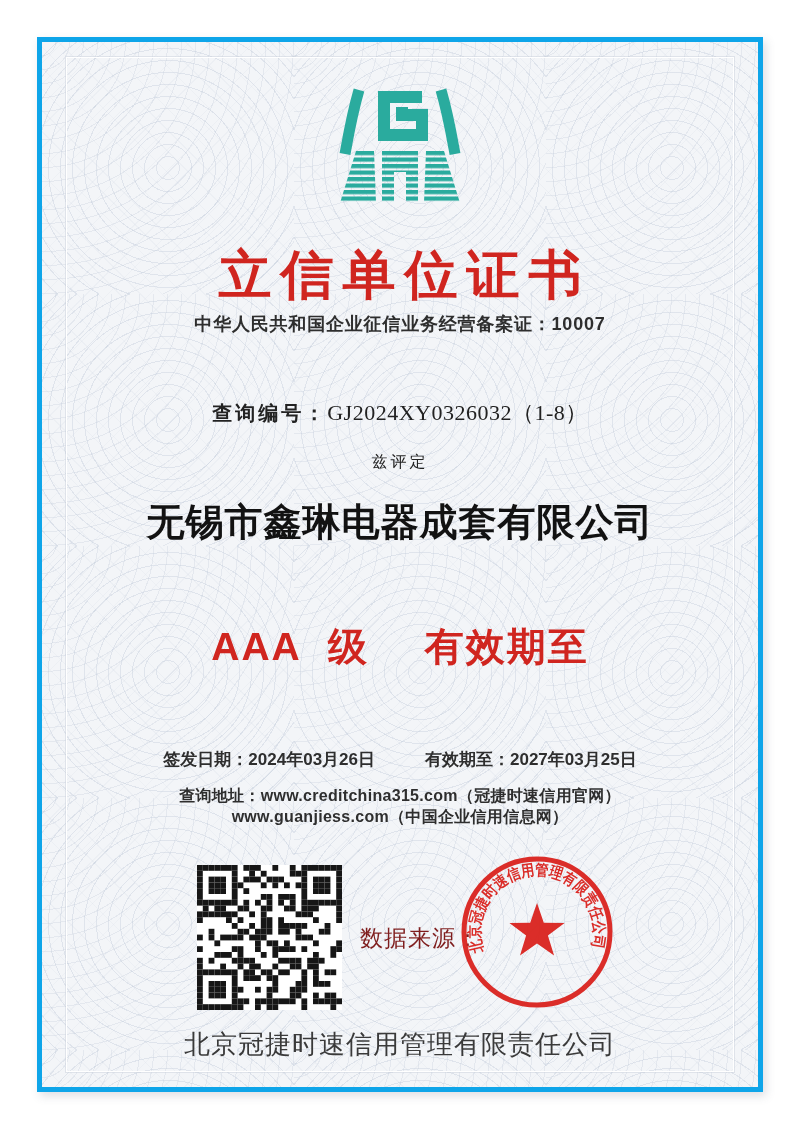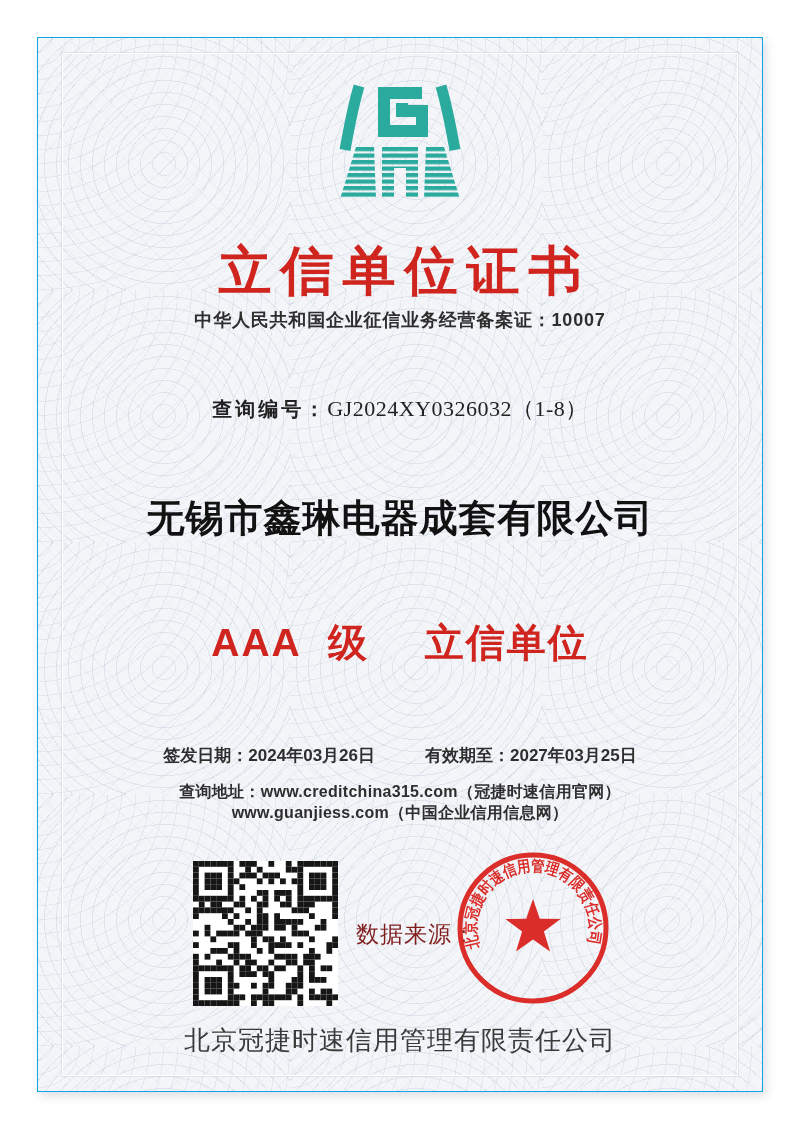--- a/index.html
+++ b/index.html
@@ -11,21 +11,21 @@
   html,body{margin:0;padding:0;}
   body{
     width:800px;height:1130px;position:relative;overflow:hidden;
     background:#ffffff;
     font-family:"Liberation Sans", sans-serif;
   }
   .page{
     position:absolute;left:37px;top:37px;width:726px;height:1055px;
     box-sizing:border-box;
     background:#f3f5f8;
-    border:1px solid #0ea5e9;
+    border:5px solid #0ea5e9;
     box-shadow:3px 4px 9px rgba(70,80,100,.18);
   }
   
   .guilloche{
     position:absolute;inset:0;pointer-events:none;
     background-image:
       repeating-radial-gradient(circle at 50% 50%, rgba(196,205,219,0) 0 11px, rgba(196,205,219,.42) 11px 12px),
       repeating-radial-gradient(circle at 0% 0%,   rgba(196,205,219,0) 0 13px, rgba(196,205,219,.32) 13px 14px),
       repeating-linear-gradient(45deg,  rgba(196,205,219,.14) 0 1px, rgba(0,0,0,0) 1px 15px),
       repeating-linear-gradient(-45deg, rgba(196,205,219,.14) 0 1px, rgba(0,0,0,0) 1px 15px);
@@ -109,24 +109,25 @@
   </div>
 
   <div class="abs-center title">立信单位证书</div>
 
   <div class="abs-center reg-line">中华人民共和国企业征信业务经营备案证：10007</div>
 
   <div class="abs-center query-line">
     <span class="q-label">查询编号：</span><span class="q-value">GJ2024XY0326032（1-8）</span>
   </div>
 
+  <div class="abs-center hereby">兹评定</div>
 
   <div class="abs-center company">无锡市鑫琳电器成套有限公司</div>
 
-  <div class="abs-center rating">AAA 级  立信单位</div>
+  <div class="abs-center rating">AAA 级  有效期至</div>
 
   <div class="dates">
     <span><span>签发日期：</span><span>2024年03月26日</span></span>
     <span><span>有效期至：</span><span>2027年03月25日</span></span>
   </div>
 
   <div class="abs-center urls">
     <div><span>查询地址：</span><span>www.creditchina315.com（冠捷时速信用官网）</span></div>
     <div>www.guanjiess.com（中国企业信用信息网）</div>
   </div>

